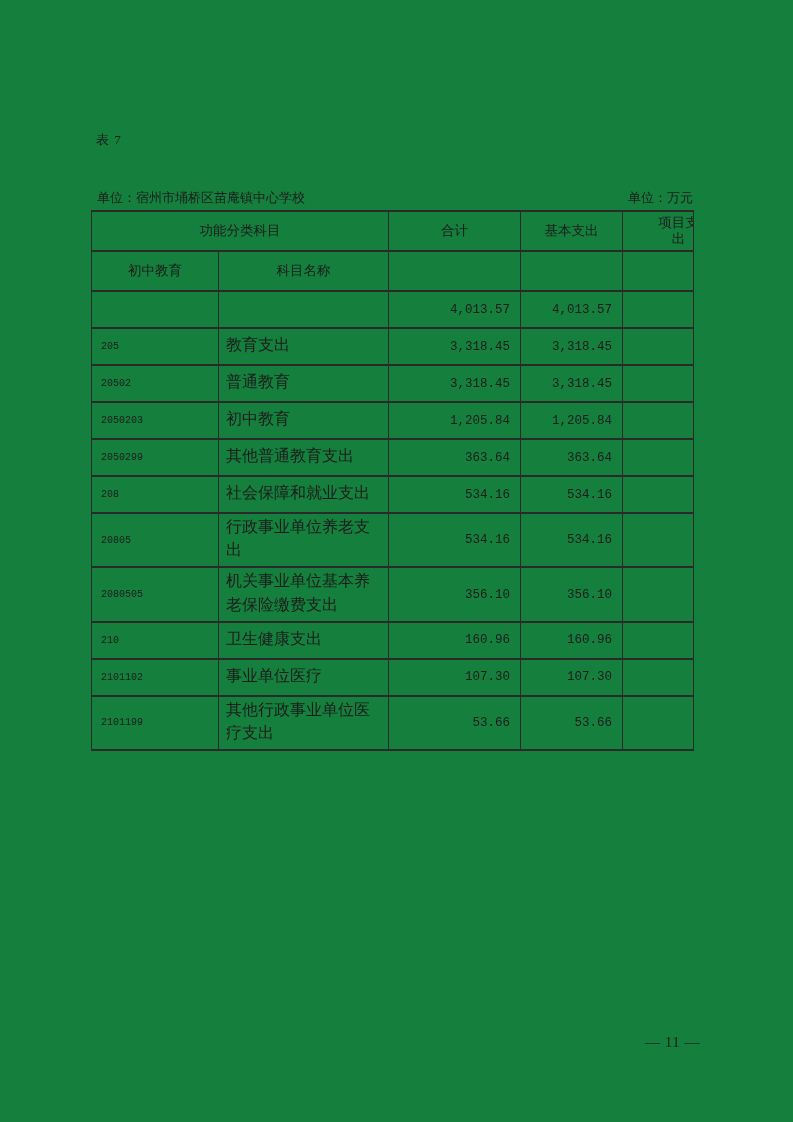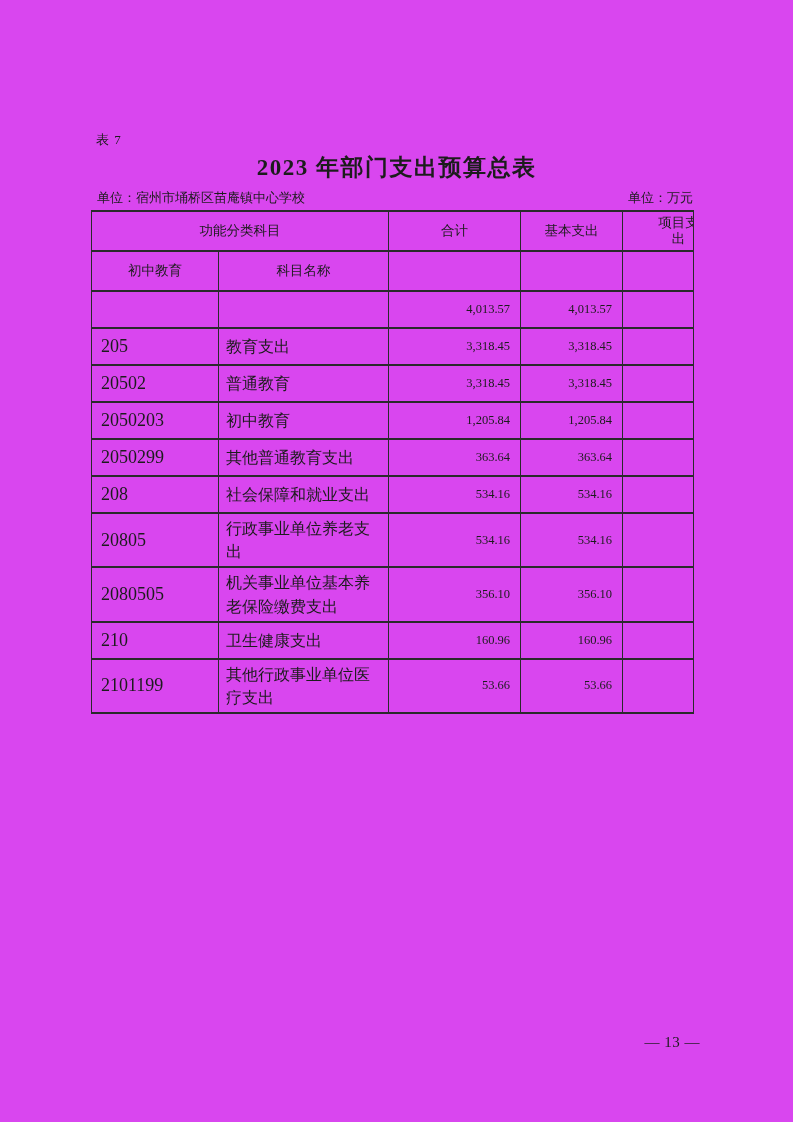--- a/index.html
+++ b/index.html
@@ -12,21 +12,21 @@
     height: 1122px;
     font-family: "Liberation Serif", "DejaVu Serif", serif;
     color: #1c1c1c;
     position: relative;
     overflow: hidden;
   }
   .page {
     position: relative;
     width: 793px;
     height: 1122px;
-    background: #d946ef;
+    background: #15803d;
   }
   .table-label {
     position: absolute;
     left: 96px;
     top: 131px;
     font-size: 13px;
     letter-spacing: 1px;
   }
   .doc-title {
     position: absolute;
@@ -72,26 +72,26 @@
     height: 36px;
     line-height: 1.2;
     padding: 1px 2px;
   }
   .th-project-label {
     display: inline-block;
     width: 43px;
     text-align: center;
     margin-left: 32px;
   }
-  .budget-table tbody tr { height: 37px; }
+  .budget-table tbody tr { height: 37px; font-family: Liberation Mono, monospace; }
   .cell-code {
     text-align: left;
     vertical-align: middle;
     padding: 2px 4px 2px 9px;
-    font-size: 18px;
+    font-size: 10px;
   }
   .cell-name {
     text-align: left;
     vertical-align: middle;
     padding: 3px 6px 3px 7px;
     font-size: 16px;
     line-height: 1.45;
   }
   .cell-num {
     text-align: right;
@@ -107,21 +107,20 @@
     letter-spacing: 0.5px;
   }
 </style>
 </head>
 <body>
 
 <div class="page">
 
   <div class="table-label">表 7</div>
 
-  <div class="doc-title">2023 年部门支出预算总表</div>
 
   <div class="meta-row">
     <span class="left">单位：宿州市埇桥区苗庵镇中心学校</span>
     <span class="right">单位：万元</span>
   </div>
 
   <table class="budget-table">
     <colgroup>
       <col style="width:127px">
       <col style="width:170px">
@@ -204,24 +203,31 @@
       <td class="cell-num"></td>
     </tr>
         <tr>
       <td class="cell-code">210</td>
       <td class="cell-name">卫生健康支出</td>
       <td class="cell-num">160.96</td>
       <td class="cell-num">160.96</td>
       <td class="cell-num"></td>
     </tr>
         <tr>
+      <td class="cell-code">2101102</td>
+      <td class="cell-name">事业单位医疗</td>
+      <td class="cell-num">107.30</td>
+      <td class="cell-num">107.30</td>
+      <td class="cell-num"></td>
+    </tr>
+        <tr>
       <td class="cell-code">2101199</td>
       <td class="cell-name">其他行政事业单位医疗支出</td>
       <td class="cell-num">53.66</td>
       <td class="cell-num">53.66</td>
       <td class="cell-num"></td>
     </tr>
       </tbody>
   </table>
 
-  <div class="page-number">— 13 —</div>
+  <div class="page-number">— 11 —</div>
 
 </div>
 
 </body></html>

